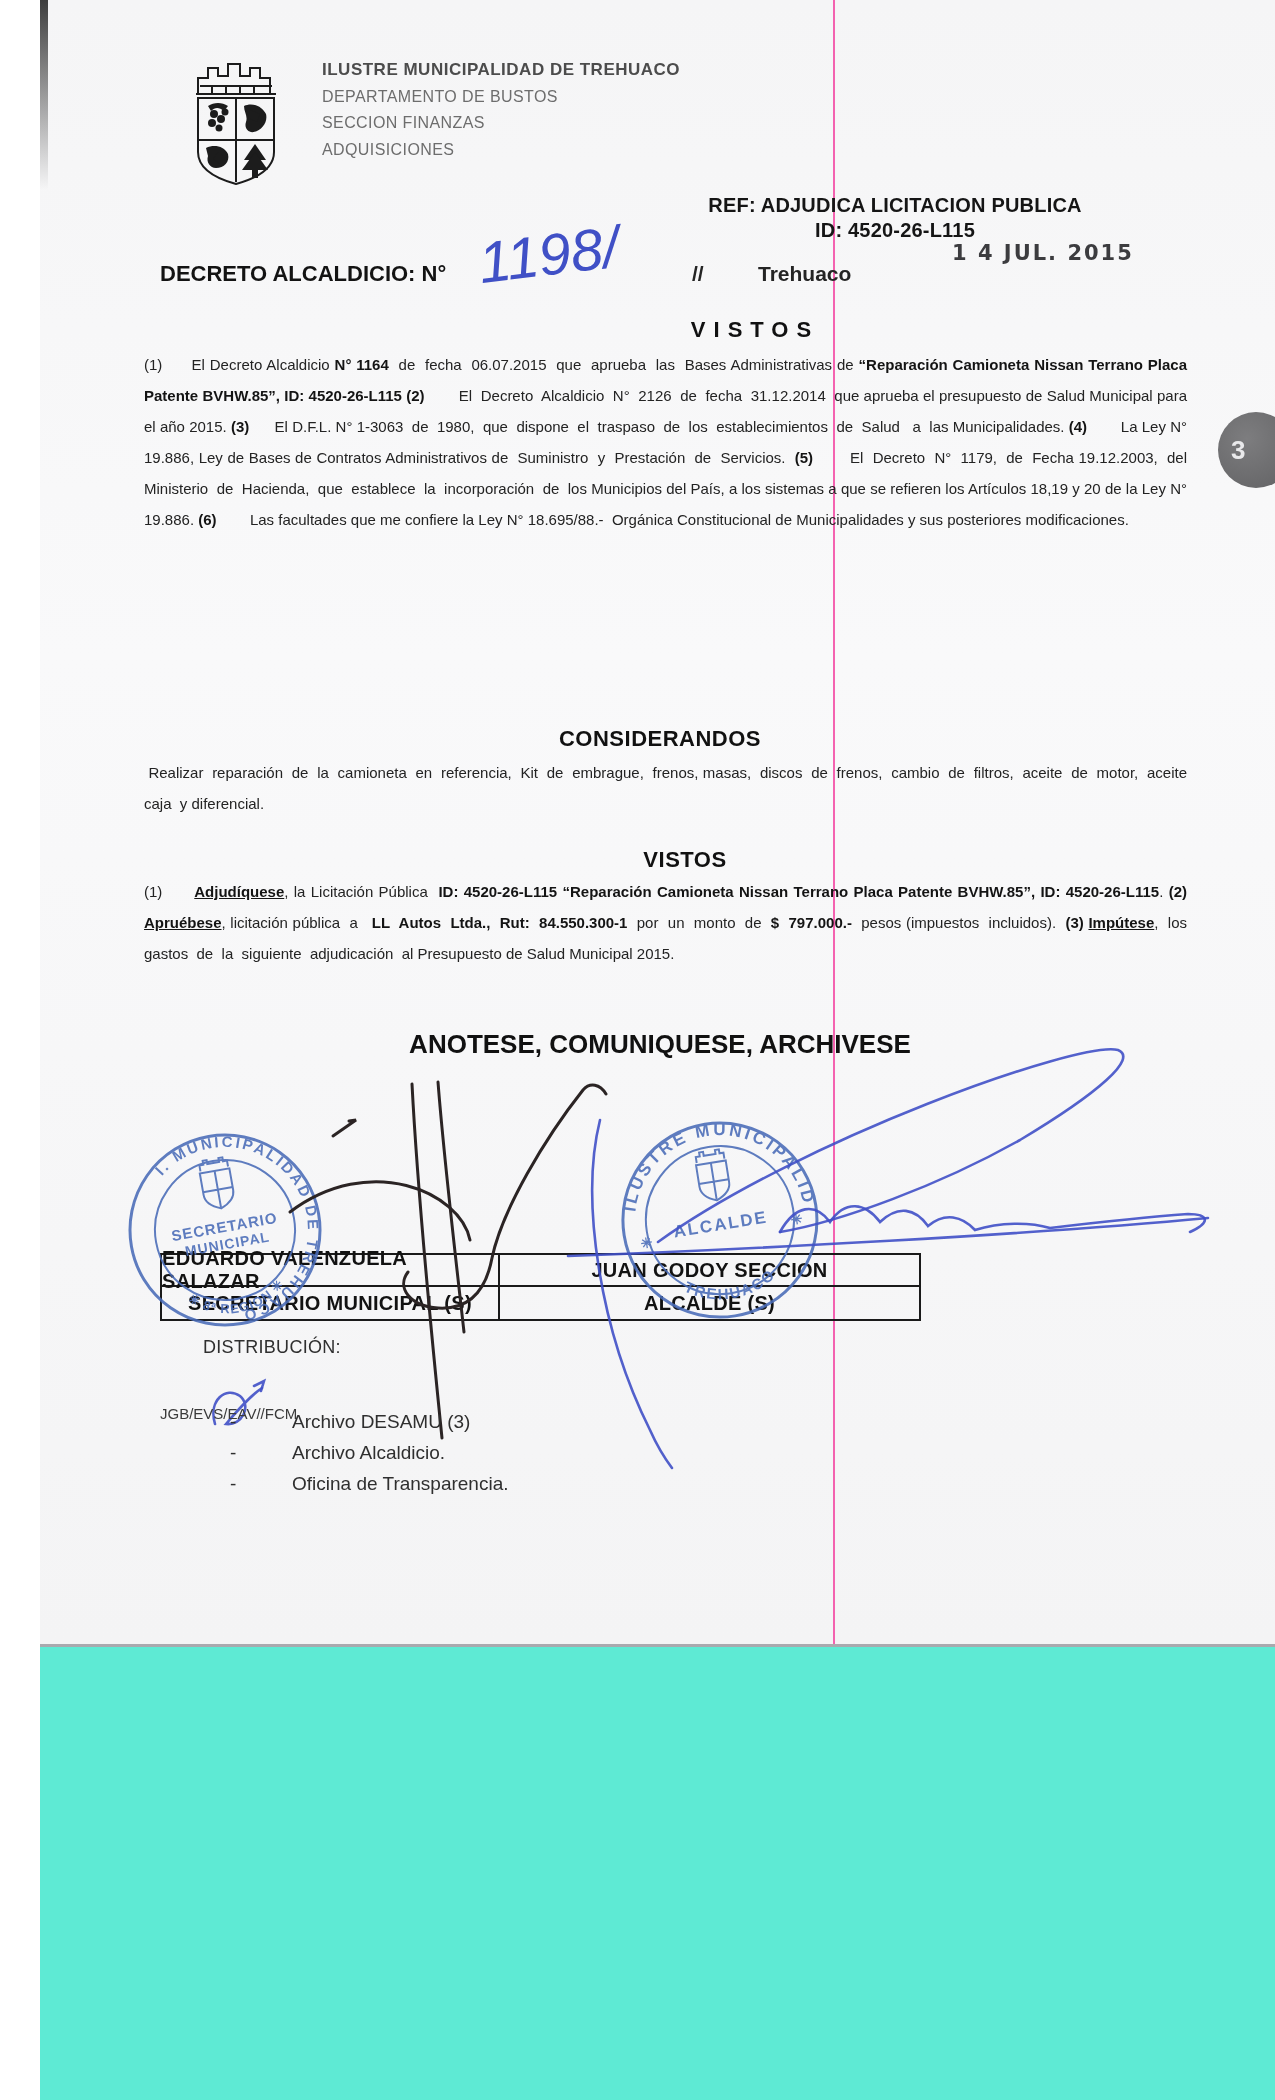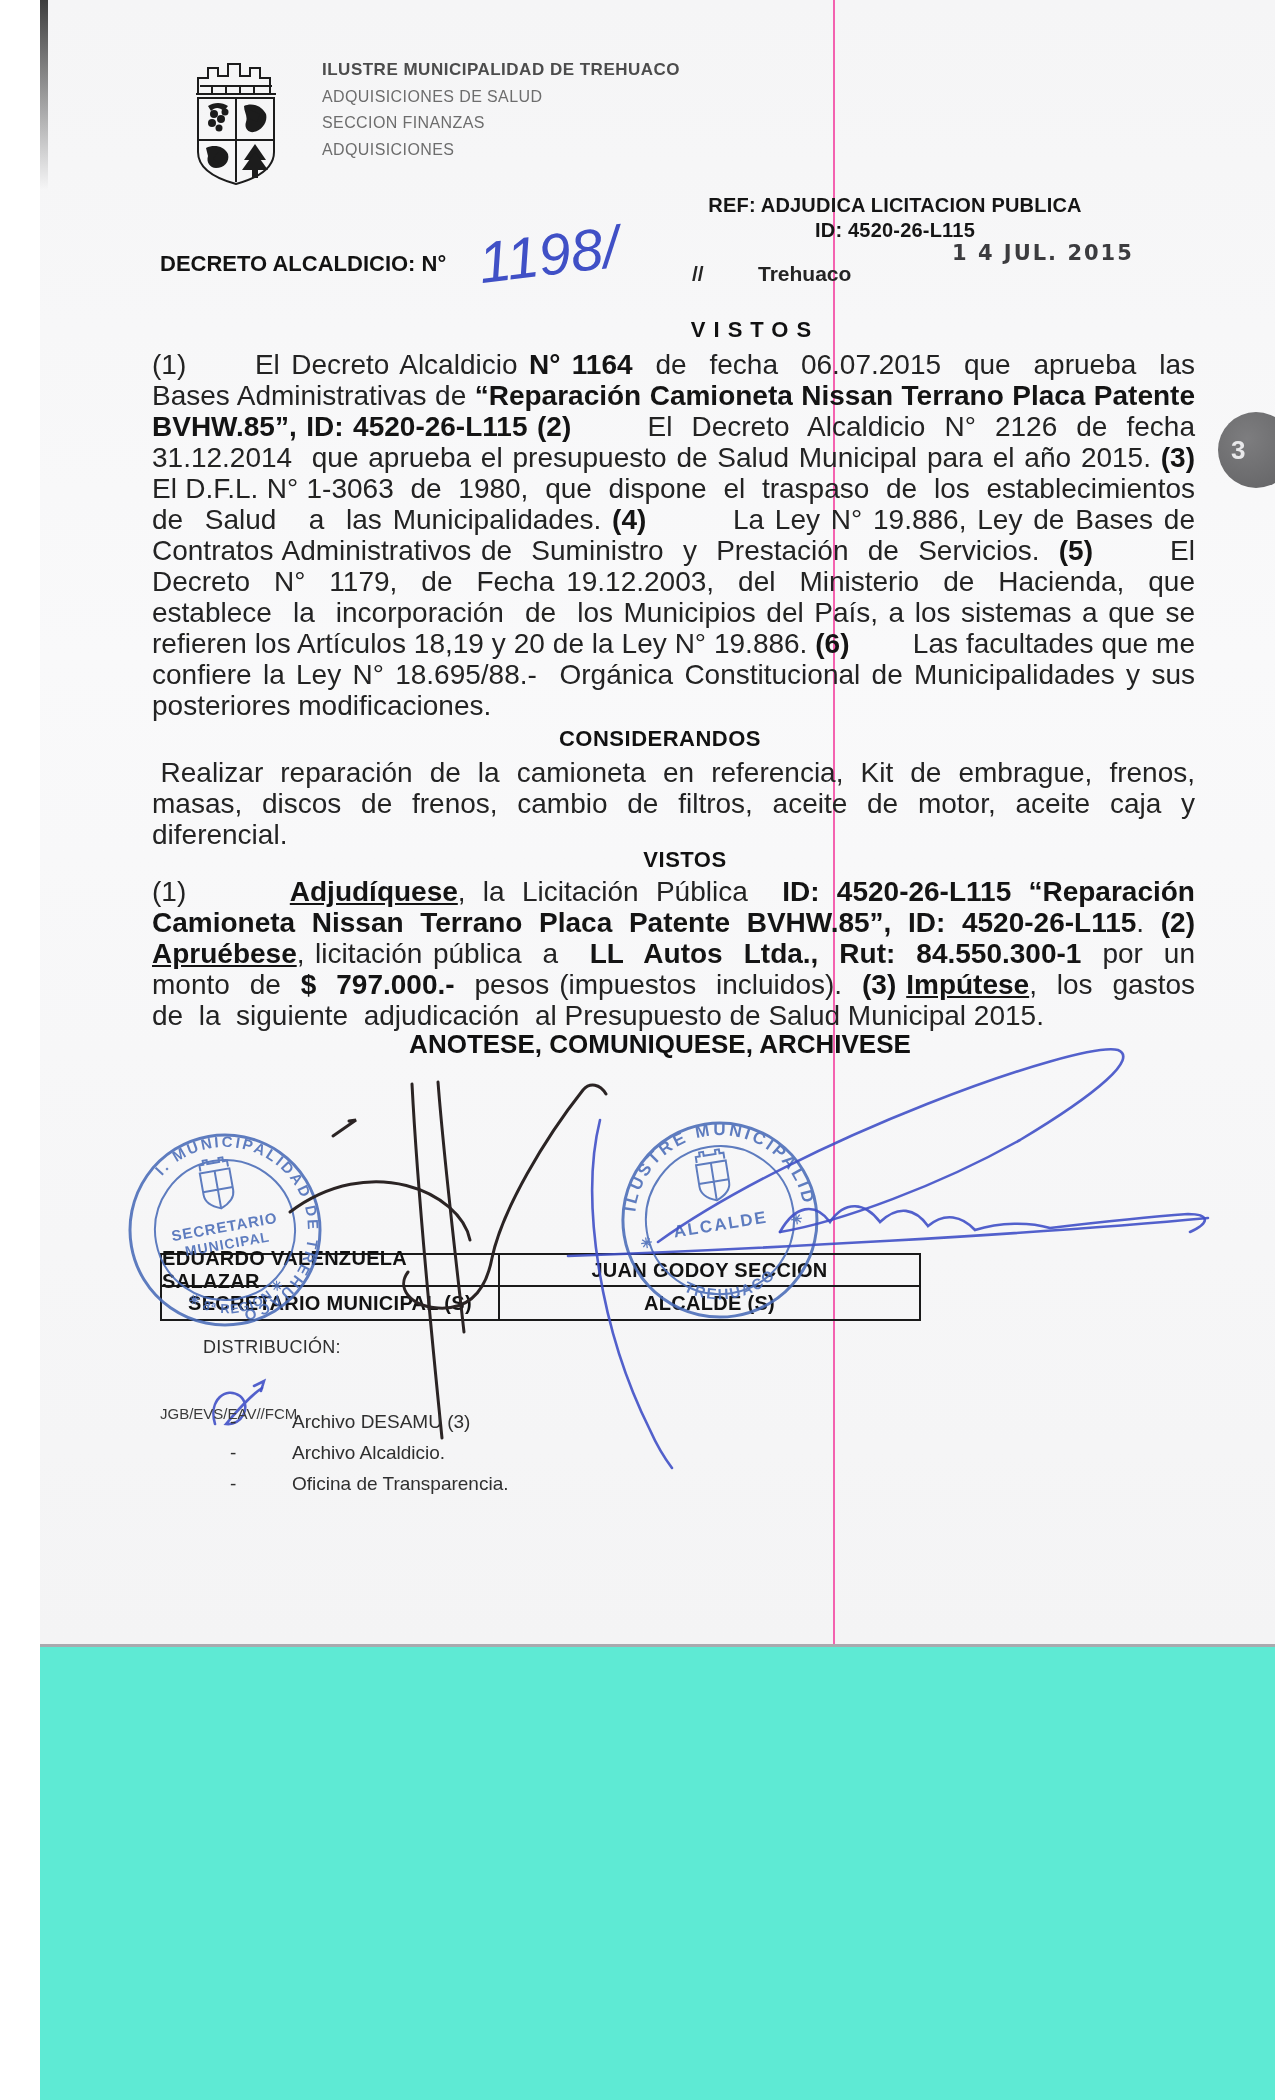--- a/index.html
+++ b/index.html
@@ -15,30 +15,30 @@
         background:var(--pink_line);opacity:.8;}
   .abs{position:absolute;}
   
   .org{left:282px;top:57px;line-height:26.5px;}
   .org .l0{font-size:17px;font-weight:bold;color:#4c4c4c;letter-spacing:.5px;}
   .org .l{font-size:16px;color:#6d6d6d;letter-spacing:.4px;}
   .refblock{left:640px;top:193px;width:430px;text-align:center;font-weight:bold;
         font-size:20px;line-height:25px;color:#151515;letter-spacing:.2px;}
   .datestamp{left:912px;top:241px;font-size:21px;font-weight:bold;color:#3c3c3f;
         letter-spacing:2px;font-family:"DejaVu Sans",sans-serif;}
-  .decree-label{left:120px;top:251px;font-size:22px;font-weight:bold;color:#131313;}
+  .decree-label{left:120px;top:261px;font-size:22px;font-weight:bold;color:#131313;}
   .sep{left:652px;top:262px;font-size:21px;font-weight:bold;}
   .city{left:718px;top:262px;font-size:21px;font-weight:bold;}
   
   .title{font-weight:bold;font-size:22px;color:#111;text-align:center;}
   .vistos-t{left:120px;top:317px;width:1190px;letter-spacing:8px;}
   .cons-t{left:120px;top:726px;width:1000px;letter-spacing:.5px;}
   .dec-t{left:120px;top:847px;width:1050px;letter-spacing:.5px;}
   .closing{left:120px;top:1029px;width:1000px;font-weight:bold;font-size:26px;text-align:center;color:#111;}
-  .para{left:112px;width:1043px;font-size:28px;line-height:31px;text-align:justify;
+  .para{left:104px;width:1043px;font-size:15px;line-height:31px;text-align:justify;
         white-space:pre-wrap;color:#232323;}
   .p1{top:349px;} .p2{top:757px;} .p3{top:876px;}
   .para .b{font-weight:bold;color:#141414;} .para .u{text-decoration:underline;}
   
   #sigtable{left:120px;top:1253px;width:757px;display:grid;
         grid-template-columns:338px 1fr;grid-template-rows:32px 32px;
         border:2px solid #1a1a1a;background:transparent;}
   #sigtable .cell{display:flex;align-items:center;justify-content:center;
         font-weight:bold;font-size:20px;color:#121212;letter-spacing:.3px;}
   #sigtable .c1{border-right:2px solid #1a1a1a;}
@@ -102,21 +102,21 @@
       <path d="M28,92 C36,88 46,90 50,98 C52,106 46,112 38,112 C32,112 28,106 30,100 Z"></path>
       <path d="M40,96 l8,6 -6,6 -7,-5 Z"></path>
       <path d="M77,88 L88,104 H66 Z"></path>
         <path d="M77,96 L90,114 H64 Z"></path>
         <rect x="74" y="114" width="6" height="8"></rect>
     </g>
   </svg>
 
   <div class="abs org">
     <div class="l0">ILUSTRE MUNICIPALIDAD DE TREHUACO</div>
-    <div class="l">ADQUISICIONES DE SALUD</div>
+    <div class="l">DEPARTAMENTO DE BUSTOS</div>
     <div class="l">SECCION  FINANZAS</div>
     <div class="l">ADQUISICIONES</div>
   </div>
 
   <div class="abs refblock">
     <div>REF: ADJUDICA  LICITACION PUBLICA</div>
     <div>ID: 4520-26-L115</div>
   </div>
 
   <div class="abs datestamp">1 4 JUL. 2015</div>

